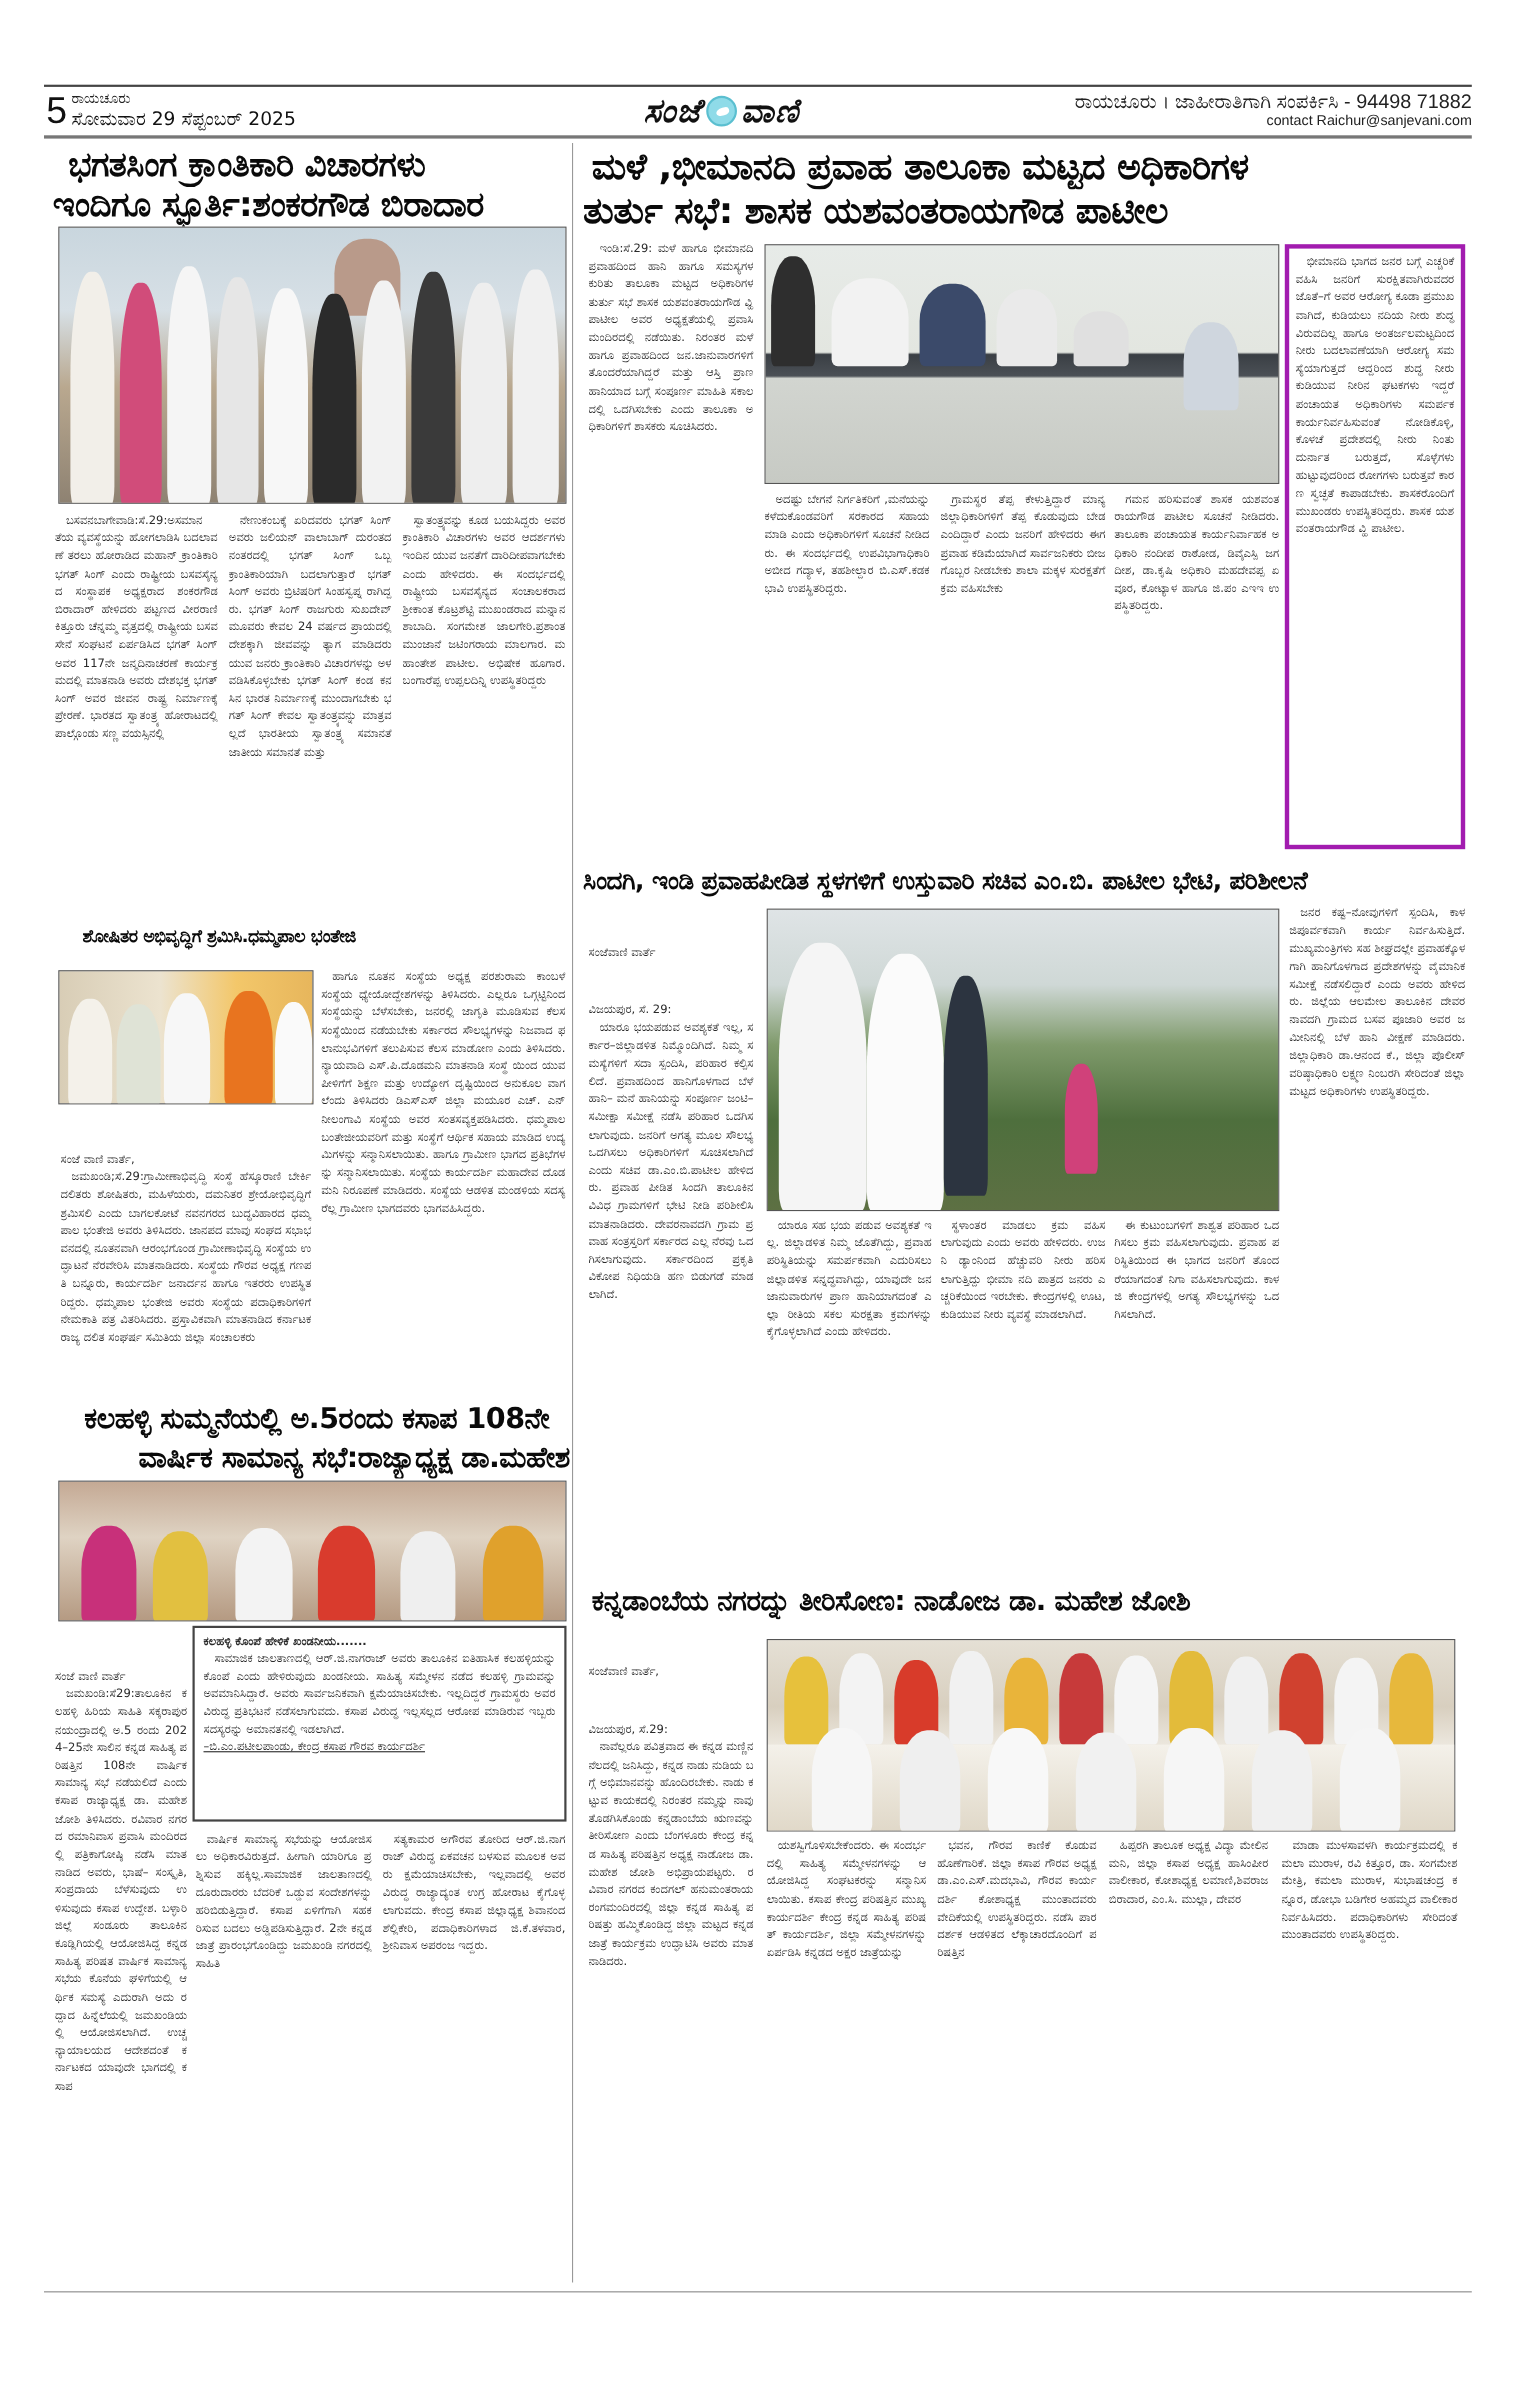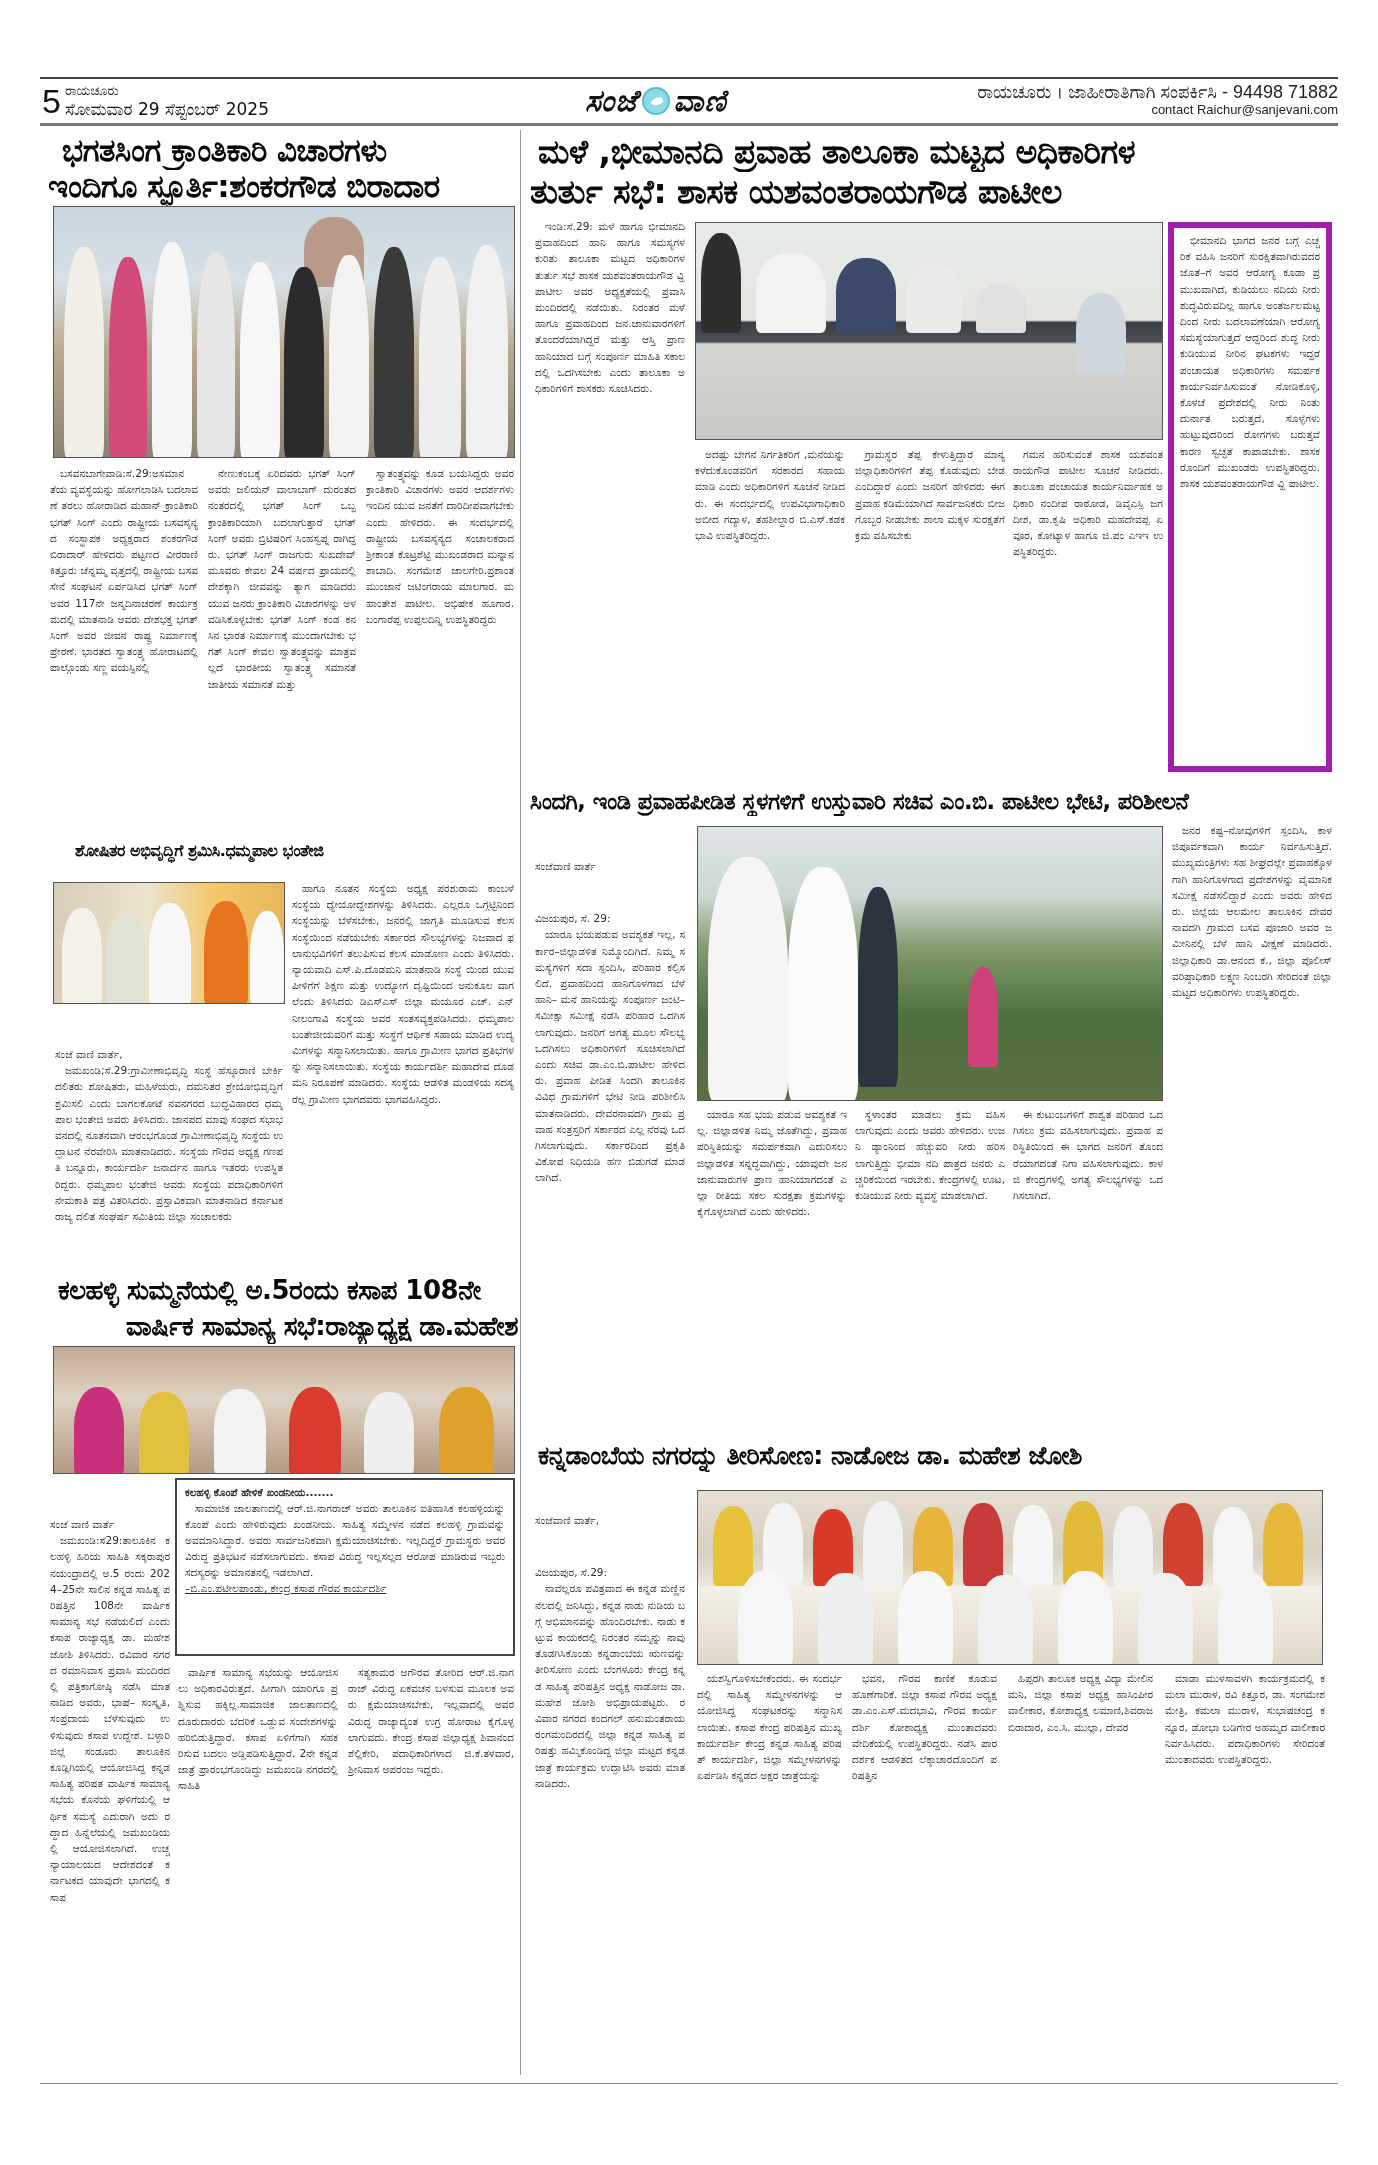--- a/index.html
+++ b/index.html
@@ -38,21 +38,21 @@
       linear-gradient(180deg, #c9d6de 0%, #d7e0e6 30%, #b9a88f 58%, #8e8272 100%); }
   .ph-meeting { background:
       linear-gradient(180deg, #e7ebe8 0%, #e3e6e0 45%, #3a3f44 46%, #4b5056 55%, #d2d5d0 56%, #c7cac4 100%); }
   .ph-indoor { background: linear-gradient(90deg, #d8cdb6 0%, #ece3cf 40%, #f3c76a 70%, #e7b65c 100%); }
   .ph-stage { background: linear-gradient(180deg, #c4a994 0%, #dfd3c3 40%, #b59a82 100%); }
   .ph-field { background: linear-gradient(180deg, #dfe4e6 0%, #cfd8d6 25%, #7f9a6b 45%, #4e6f3d 70%, #5d7043 100%); }
   .ph-group { background: linear-gradient(180deg, #e5e0d5 0%, #d8cfbf 35%, #f1ede5 60%, #d1c8b8 100%); }
   .figure { position: absolute; border-radius: 45% 45% 8% 8%; }
 
   
-  .box { border: 6px solid #a21caf; }
+  .box { border: 4px solid #a21caf; }
   .quote-box { border: 2px solid #444; padding: 4px 8px; font-size: 10.5px; line-height: 16px; color: #2a2a2a; overflow: hidden; }
   .quote-title { font-weight: 700; }
   .quote-sig { text-decoration: underline; }
 
   .vrule { width: 1px; background: #999; }
   .bottom-rule { left: 40px; top: 2083px; width: 1298px; height: 1px; background: #888; }
 </style>
 </head>
 <body>
 
@@ -103,21 +103,21 @@
   <div class="figure" style="left:196px; top:28px; width:34px; height:94px; background:#fafafa;"></div>
 </div>
 <div class="abs col" style="left:292px; top:880px; width:222px; height:370px;">
     <p>ಹಾಗೂ ನೂತನ ಸಂಸ್ಥೆಯ ಅಧ್ಯಕ್ಷ ಪರಶುರಾಮ ಕಾಂಬಳೆ ಸಂಸ್ಥೆಯ ಧ್ಯೇಯೋದ್ದೇಶಗಳನ್ನು ತಿಳಿಸಿದರು. ಎಲ್ಲರೂ ಒಗ್ಗಟ್ಟಿನಿಂದ ಸಂಸ್ಥೆಯನ್ನು ಬೆಳೆಸಬೇಕು, ಜನರಲ್ಲಿ ಜಾಗೃತಿ ಮೂಡಿಸುವ ಕೆಲಸ ಸಂಸ್ಥೆಯಿಂದ ನಡೆಯಬೇಕು ಸರ್ಕಾರದ ಸೌಲಭ್ಯಗಳನ್ನು ನಿಜವಾದ ಫಲಾನುಭವಿಗಳಿಗೆ ತಲುಪಿಸುವ ಕೆಲಸ ಮಾಡೋಣ ಎಂದು ತಿಳಿಸಿದರು. ನ್ಯಾಯವಾದಿ ಎಸ್.ಪಿ.ದೊಡಮನಿ ಮಾತನಾಡಿ ಸಂಸ್ಥೆ ಯಿಂದ ಯುವ ಪೀಳಿಗೆಗೆ ಶಿಕ್ಷಣ ಮತ್ತು ಉದ್ಯೋಗ ದೃಷ್ಟಿಯಿಂದ ಅನುಕೂಲ ವಾಗಲೆಂದು ತಿಳಿಸಿದರು ಡಿಎಸ್‌ಎಸ್ ಜಿಲ್ಲಾ ಮಯೂರ ಎಚ್. ಎನ್ ನೀಲಂಗಾವಿ ಸಂಸ್ಥೆಯ ಅವರ ಸಂತಸವ್ಯಕ್ತಪಡಿಸಿದರು. ಧಮ್ಮಪಾಲ ಬಂತೇಜೀಯವರಿಗೆ ಮತ್ತು ಸಂಸ್ಥೆಗೆ ಆರ್ಥಿಕ ಸಹಾಯ ಮಾಡಿದ ಉದ್ಯಮಿಗಳನ್ನು ಸನ್ಮಾನಿಸಲಾಯಿತು. ಹಾಗೂ ಗ್ರಾಮೀಣ ಭಾಗದ ಪ್ರತಿಭೆಗಳನ್ನು ಸನ್ಮಾನಿಸಲಾಯಿತು. ಸಂಸ್ಥೆಯ ಕಾರ್ಯದರ್ಶಿ ಮಹಾದೇವ ದೊಡಮನಿ ನಿರೂಪಣೆ ಮಾಡಿದರು. ಸಂಸ್ಥೆಯ ಆಡಳಿತ ಮಂಡಳಿಯ ಸದಸ್ಯರೆಲ್ಲ ಗ್ರಾಮೀಣ ಭಾಗದವರು ಭಾಗವಹಿಸಿದ್ದರು.</p>
   </div>
 <div class="abs col" style="left:55px; top:1010px; width:228px; height:240px;">
   <p class="dateline">ಸಂಜೆ ವಾಣಿ ವಾರ್ತೆ,</p>
   <p>ಜಮಖಂಡಿ;ಸೆ.29:ಗ್ರಾಮೀಣಾಭಿವೃದ್ಧಿ ಸಂಸ್ಥೆ ಹೆಸ್ಕೂರಾಣಿ ಬೇರ್ಕಿ ದಲಿತರು ಶೋಷಿತರು, ಮಹಿಳೆಯರು, ದಮನಿತರ ಶ್ರೇಯೋಭಿವೃದ್ಧಿಗೆ ಶ್ರಮಿಸಲಿ ಎಂದು ಬಾಗಲಕೋಟೆ ನವನಗರದ ಬುದ್ಧವಿಹಾರದ ಧಮ್ಮಪಾಲ ಭಂತೇಜಿ ಅವರು ತಿಳಿಸಿದರು. ಜಾನಪದ ಮಾವು ಸಂಘದ ಸಭಾಭವನದಲ್ಲಿ ನೂತನವಾಗಿ ಆರಂಭಗೊಂಡ ಗ್ರಾಮೀಣಾಭಿವೃದ್ಧಿ ಸಂಸ್ಥೆಯ ಉದ್ಘಾಟನೆ ನೆರವೇರಿಸಿ ಮಾತನಾಡಿದರು. ಸಂಸ್ಥೆಯ ಗೌರವ ಅಧ್ಯಕ್ಷ ಗಣಪತಿ ಬನ್ನೂರು, ಕಾರ್ಯದರ್ಶಿ ಜನಾರ್ದನ ಹಾಗೂ ಇತರರು ಉಪಸ್ಥಿತರಿದ್ದರು. ಧಮ್ಮಪಾಲ ಭಂತೇಜಿ ಅವರು ಸಂಸ್ಥೆಯ ಪದಾಧಿಕಾರಿಗಳಿಗೆ ನೇಮಕಾತಿ ಪತ್ರ ವಿತರಿಸಿದರು. ಪ್ರಸ್ತಾವಿಕವಾಗಿ ಮಾತನಾಡಿದ ಕರ್ನಾಟಕ ರಾಜ್ಯ ದಲಿತ ಸಂಘರ್ಷ ಸಮಿತಿಯ ಜಿಲ್ಲಾ ಸಂಚಾಲಕರು</p>
 </div>
 
-<div class="abs hl hl-l" style="left:58px; top:1272px; width:460px;">ಕಲಹಳ್ಳಿ ಸುಮ್ಮನೆಯಲ್ಲಿ ಅ.5ರಂದು ಕಸಾಪ 108ನೇ</div>
+<div class="abs hl hl-l" style="left:58px; top:1272px; width:460px;text-align:center;">ಕಲಹಳ್ಳಿ ಸುಮ್ಮನೆಯಲ್ಲಿ ಅ.5ರಂದು ಕಸಾಪ 108ನೇ</div>
 <div class="abs hl hl-l" style="left:58px; top:1308px; width:460px;text-align:right;">ವಾರ್ಷಿಕ ಸಾಮಾನ್ಯ ಸಭೆ:ರಾಜ್ಯಾಧ್ಯಕ್ಷ ಡಾ.ಮಹೇಶ</div>
 <div class="abs photo ph-stage" style="left:53px; top:1346px; width:462px; height:128px;">
   <div class="figure" style="left:20px; top:40px; width:50px; height:88px; background:#c8307a;"></div>
   <div class="figure" style="left:85px; top:45px; width:50px; height:83px; background:#e2c040;"></div>
   <div class="figure" style="left:160px; top:42px; width:52px; height:86px; background:#f3f3f3;"></div>
   <div class="figure" style="left:235px; top:40px; width:52px; height:88px; background:#d93b2d;"></div>
   <div class="figure" style="left:310px; top:45px; width:50px; height:83px; background:#efefef;"></div>
   <div class="figure" style="left:385px; top:40px; width:55px; height:88px; background:#e0a12c;"></div>
 </div>
 <div class="abs col" style="left:50px; top:1480px; width:120px; height:600px;">

